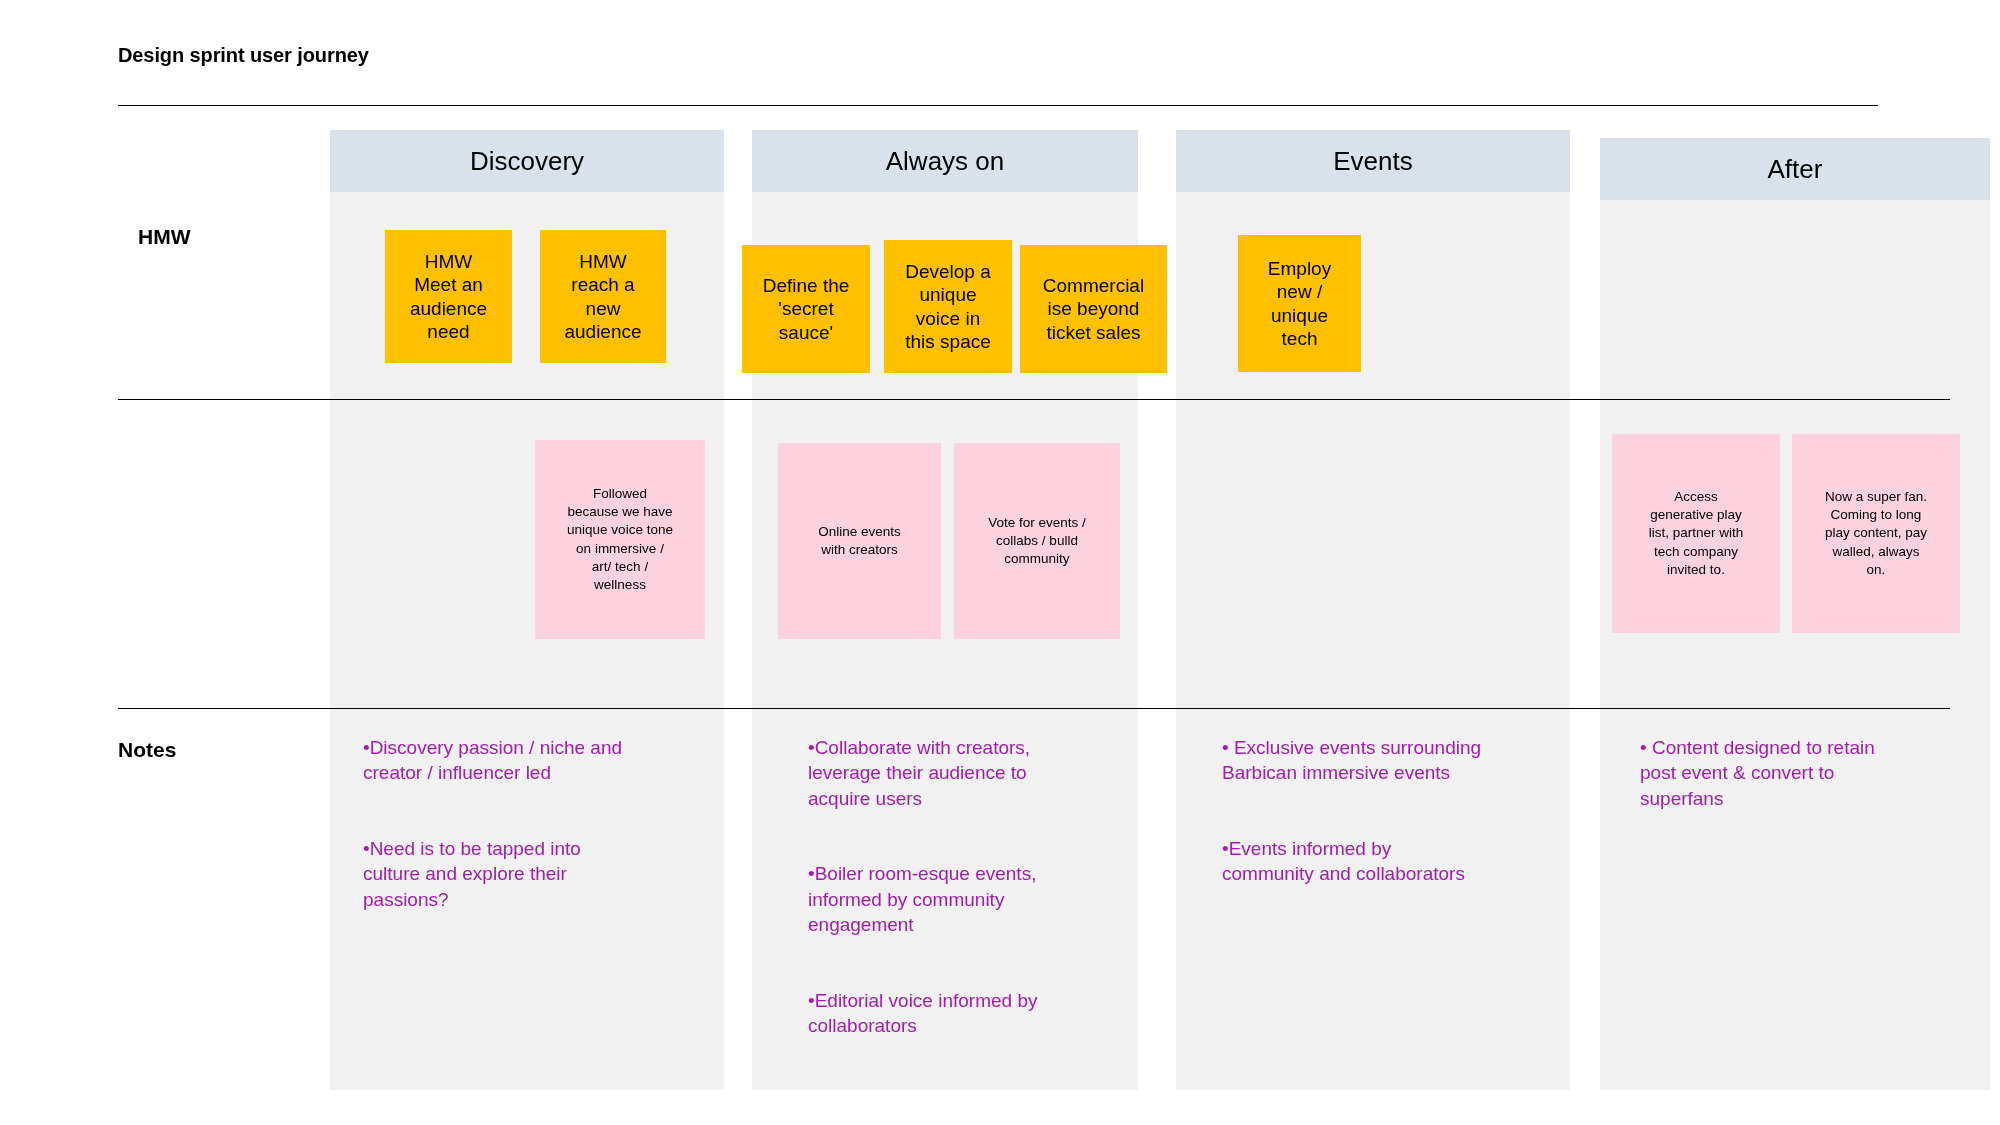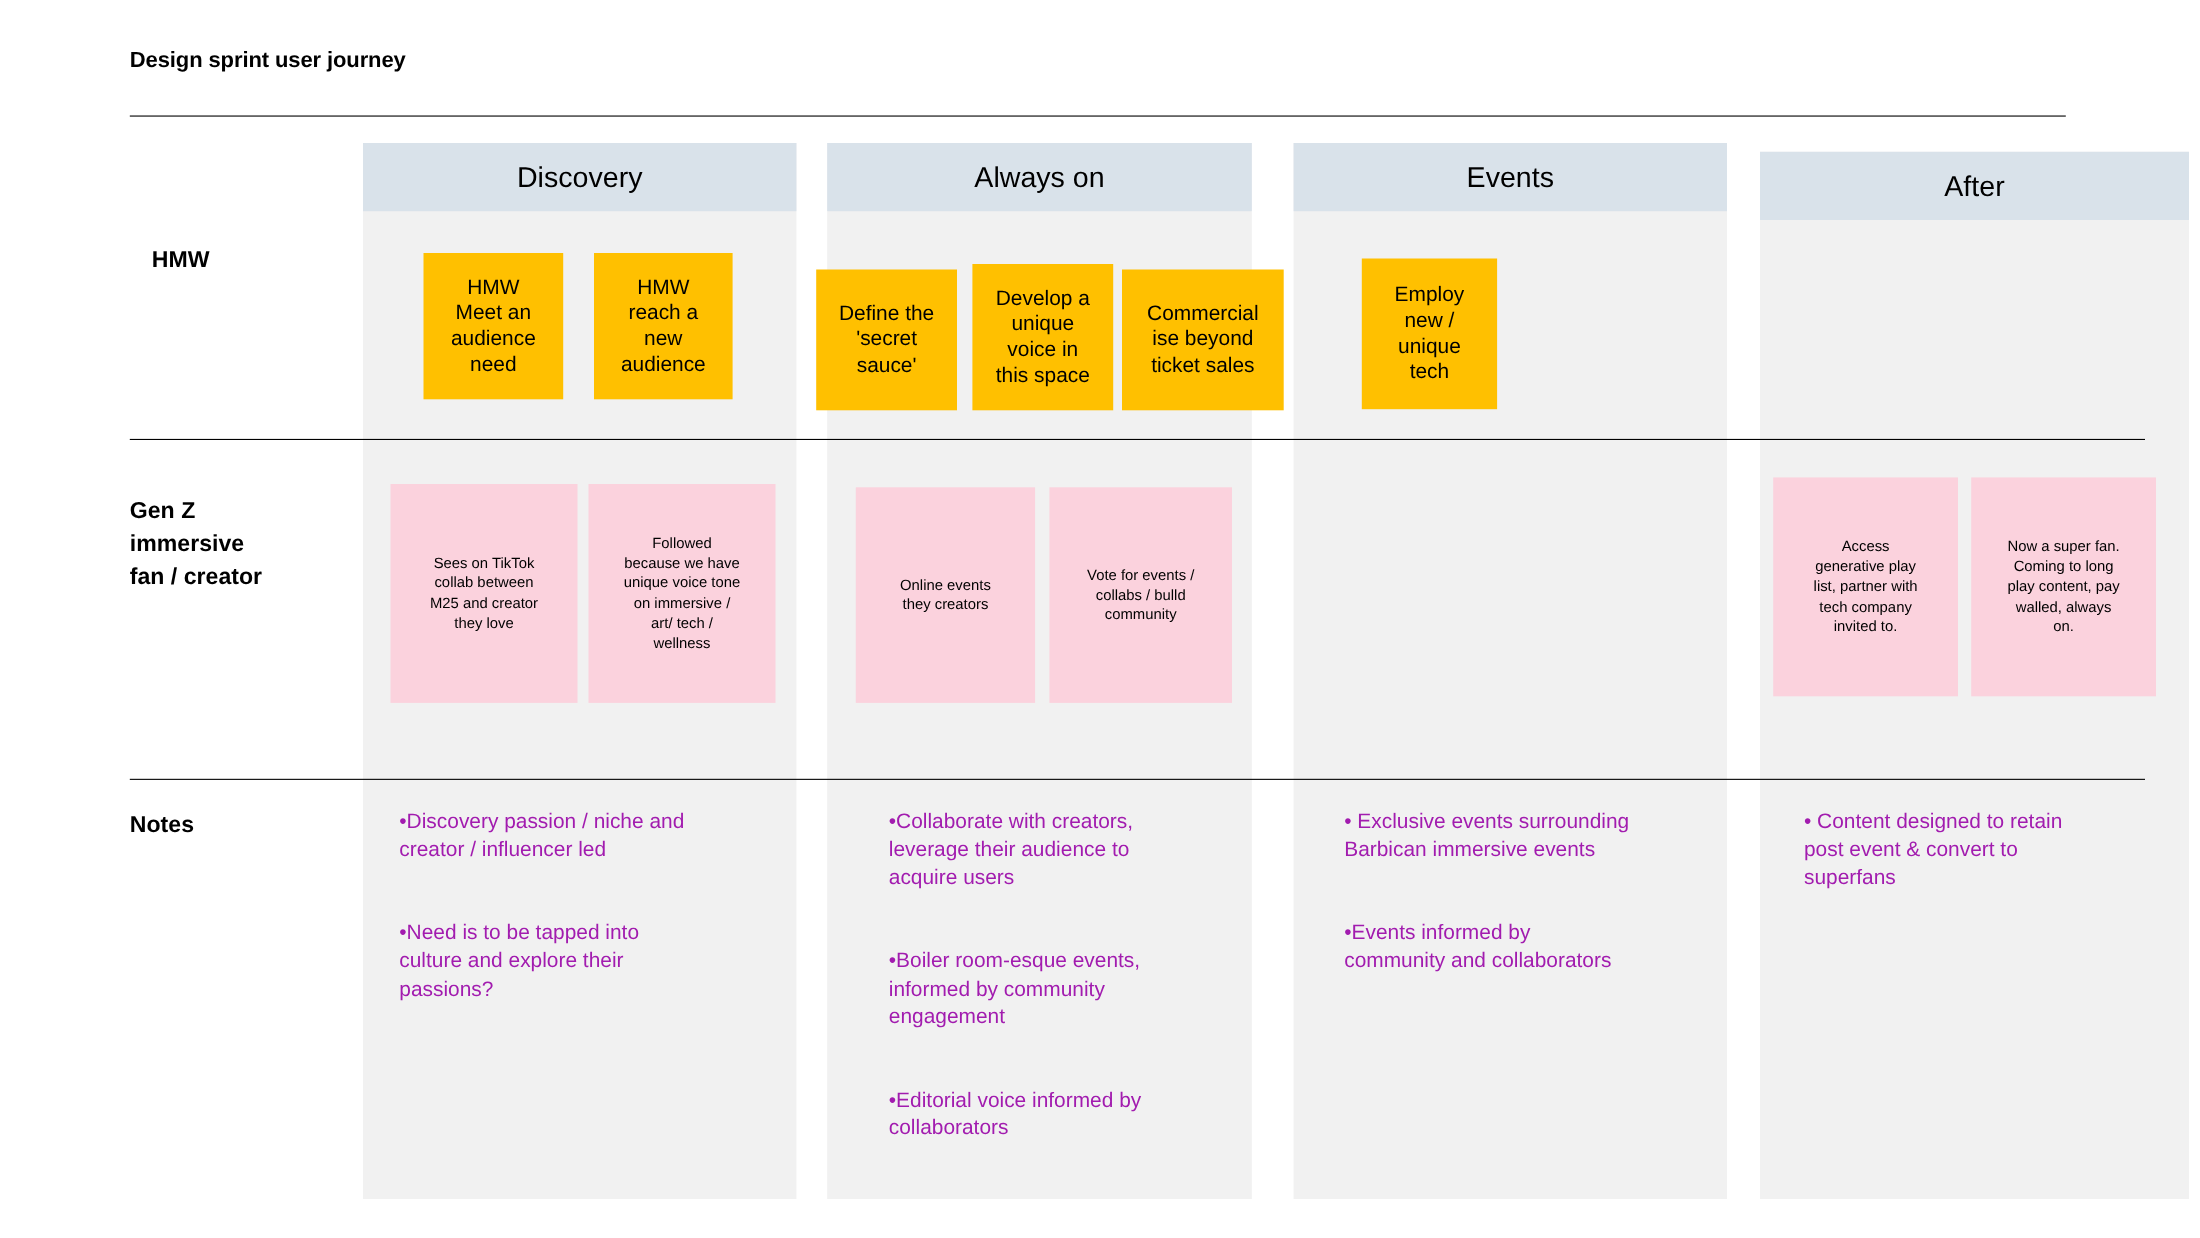--- a/index.html
+++ b/index.html
@@ -126,23 +126,20 @@
     <span>Events</span>
   </div>
   <div class="col-header" style="left:1600px; top:138px; width:390px; height:62px;">
     <span>After</span>
   </div>
 
   <div class="row-rule rule-hmw-bottom"></div>
   <div class="row-rule rule-genz-bottom"></div>
 
   <div class="row-label label-hmw">HMW</div>
-  <div class="row-label label-genz">Gen Z
-immersive
-fan / creator</div>
   <div class="row-label label-notes">Notes</div>
 
   <div class="note note-hmw" style="left:385px; top:230px; width:127px; height:133px;">HMW
 Meet an
 audience
 need</div>
   <div class="note note-hmw" style="left:540px; top:230px; width:126px; height:133px;">HMW
 reach a
 new
 audience</div>
@@ -156,33 +153,29 @@
 this space</div>
   <div class="note note-hmw" style="left:1020px; top:245px; width:147px; height:128px;">Commercial
 ise beyond
 ticket sales</div>
 
   <div class="note note-hmw" style="left:1238px; top:235px; width:123px; height:137px;">Employ
 new /
 unique
 tech</div>
 
-  <div class="note note-genz" style="left:355px; top:440px; width:170px; height:199px;">Sees on TikTok
-collab between
-M25 and creator
-they love</div>
   <div class="note note-genz" style="left:535px; top:440px; width:170px; height:199px;">Followed
 because we have
 unique voice tone
 on immersive /
 art/ tech /
 wellness</div>
 
   <div class="note note-genz" style="left:778px; top:443px; width:163px; height:196px;">Online events
-they creators</div>
+with creators</div>
   <div class="note note-genz" style="left:954px; top:443px; width:166px; height:196px;">Vote for events /
 collabs / bulld
 community</div>
 
 
   <div class="note note-genz" style="left:1612px; top:434px; width:168px; height:199px;">Access
 generative play
 list, partner with
 tech company
 invited to.</div>

